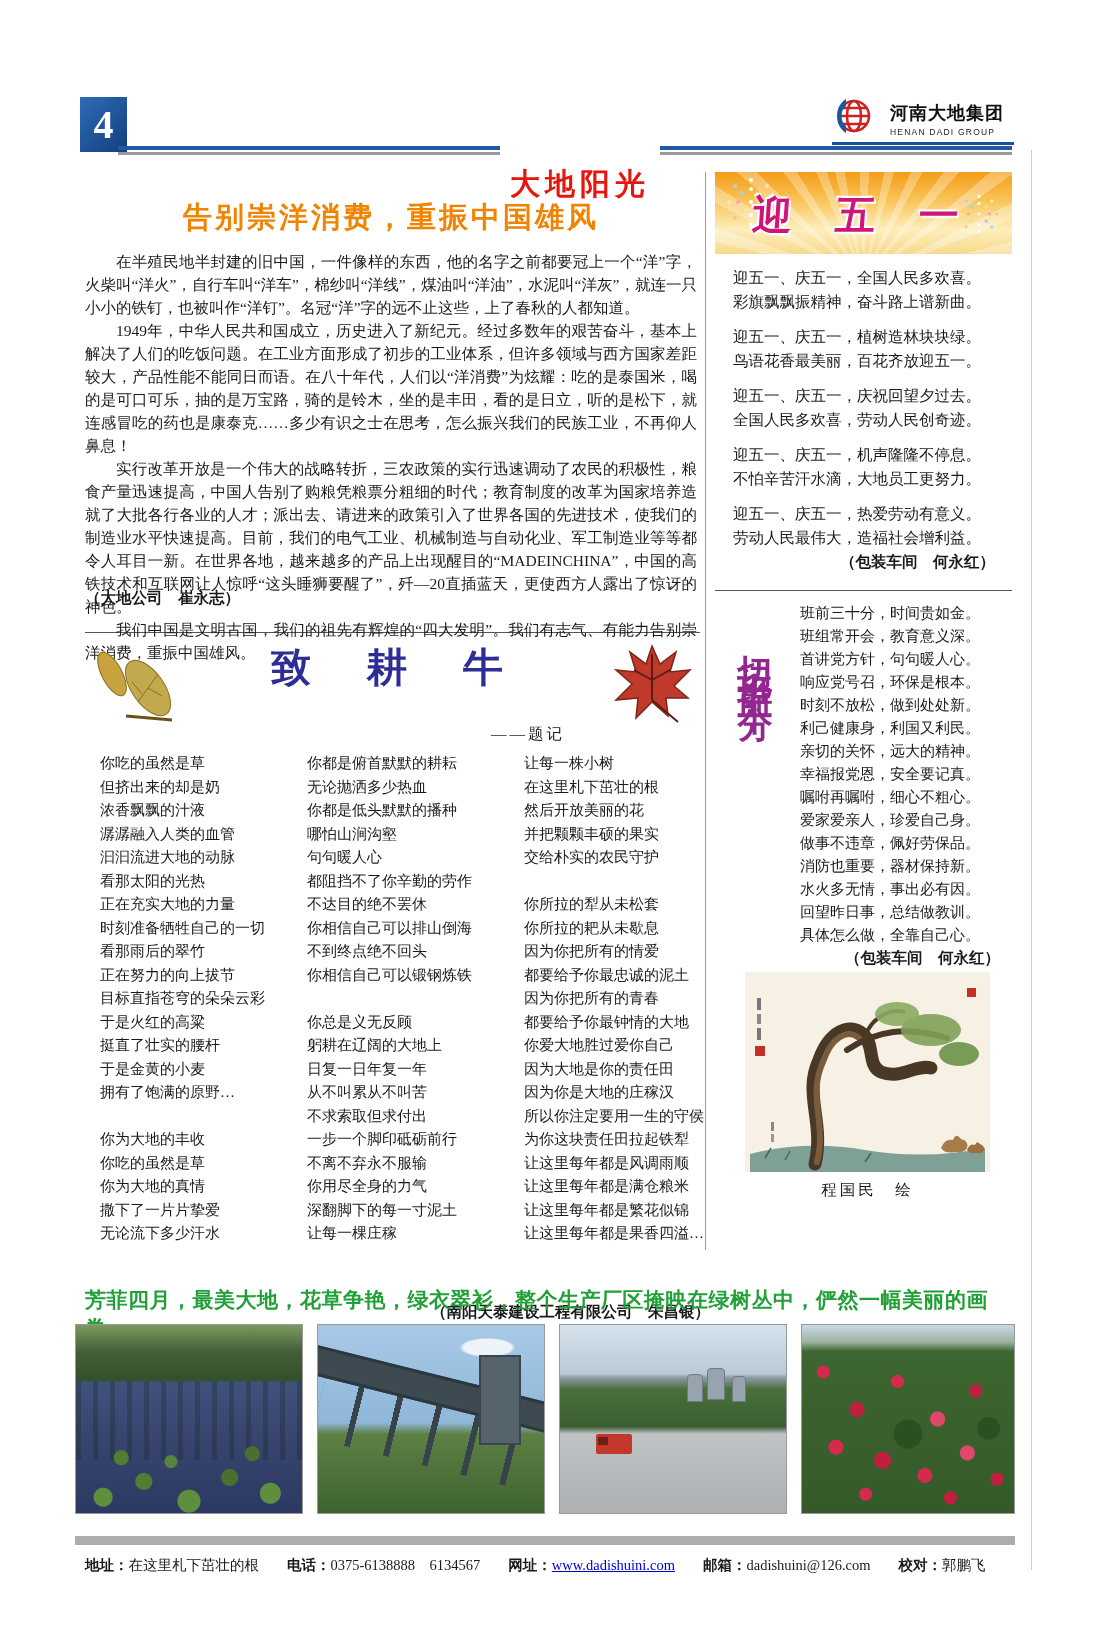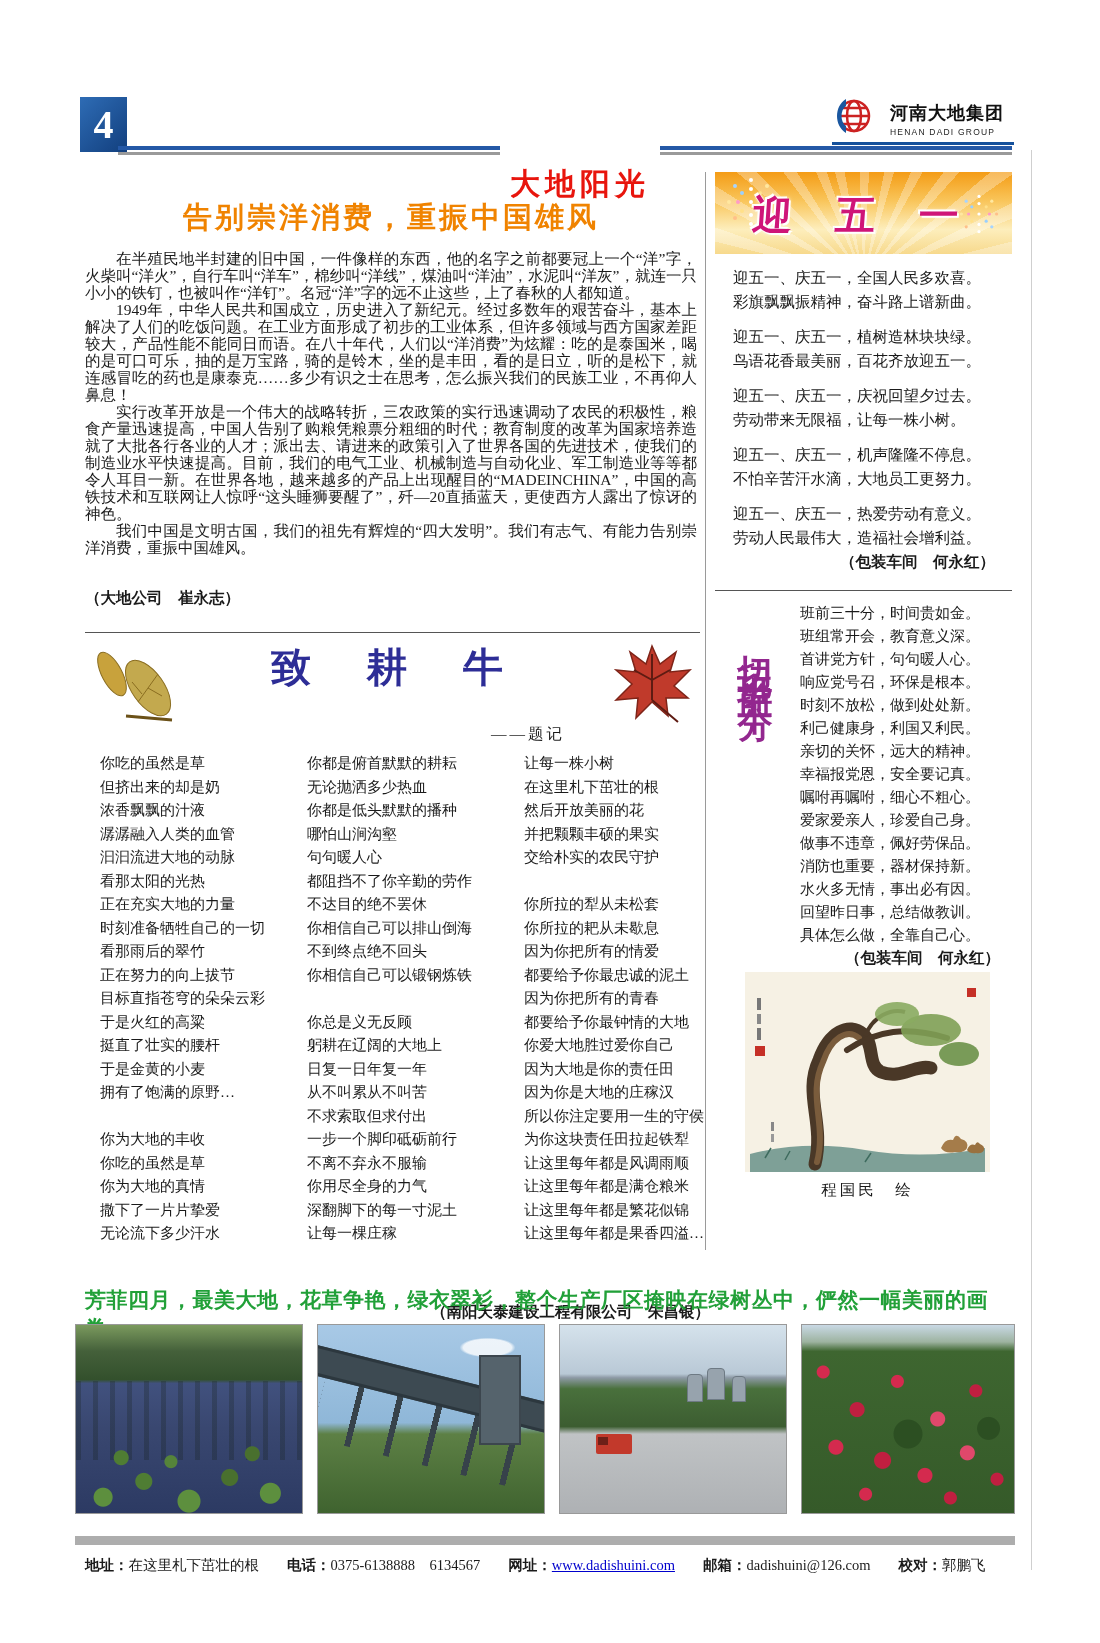--- a/index.html
+++ b/index.html
@@ -27,21 +27,21 @@
   
   .v-divider{position:absolute;left:705px;top:172px;width:1px;height:1078px;background:#9a9a9a;}
   .page-edge{position:absolute;left:1031px;top:150px;width:1px;height:1420px;background:#cfcfcf;}
   .article-divider{position:absolute;left:85px;top:632px;width:615px;height:1px;background:#555;}
   .sidebar-divider{position:absolute;left:715px;top:590px;width:297px;height:1px;background:#555;}
 
   
   .article-title{position:absolute;left:85px;top:198px;width:612px;text-align:center;
                  font-family:"Liberation Sans",sans-serif;font-weight:bold;font-size:29px;
                  color:#f08300;letter-spacing:3px;}
-  .article-body{position:absolute;left:85px;top:250px;width:612px;font-size:15.5px;line-height:17px;text-align:justify;}
+  .article-body{position:absolute;left:85px;top:250px;width:612px;font-size:15.5px;line-height:23px;text-align:justify;}
   .article-body p{margin:0;text-indent:2em;}
   .article-byline{position:absolute;left:85px;top:588px;width:608px;text-align:left;
                   font-weight:bold;font-size:15.5px;}
 
   
   .poem-title{position:absolute;left:85px;top:640px;width:612px;text-align:center;
               font-size:40px;font-weight:bold;color:#2d2d96;letter-spacing:8px;
               font-family:"Liberation Serif",serif;}
   .poem-dedication{position:absolute;left:85px;top:700px;width:612px;text-align:center;
                    font-size:15.5px;letter-spacing:2px;}
@@ -305,21 +305,21 @@
     <div class="fw fw2"></div>
     <div class="wuyi-title">迎 五 一</div>
   </div>
   <div class="wuyi-poem">
 
   <div class="stanza">迎五一、庆五一，全国人民多欢喜。
 彩旗飘飘振精神，奋斗路上谱新曲。</div>
       <div class="stanza">迎五一、庆五一，植树造林块块绿。
 鸟语花香最美丽，百花齐放迎五一。</div>
       <div class="stanza">迎五一、庆五一，庆祝回望夕过去。
-劳动带来无限福，让每一株小树。</div>
+全国人民多欢喜，劳动人民创奇迹。</div>
       <div class="stanza">迎五一、庆五一，机声隆隆不停息。
 不怕辛苦汗水滴，大地员工更努力。</div>
       <div class="stanza">迎五一、庆五一，热爱劳动有意义。
 劳动人民最伟大，造福社会增利益。</div>
     </div>
   <div class="wuyi-byline">（包装车间　何永红）</div>
 
   <div class="bq-title">切记班前三十分</div>
   <div class="bq-lines">
 

